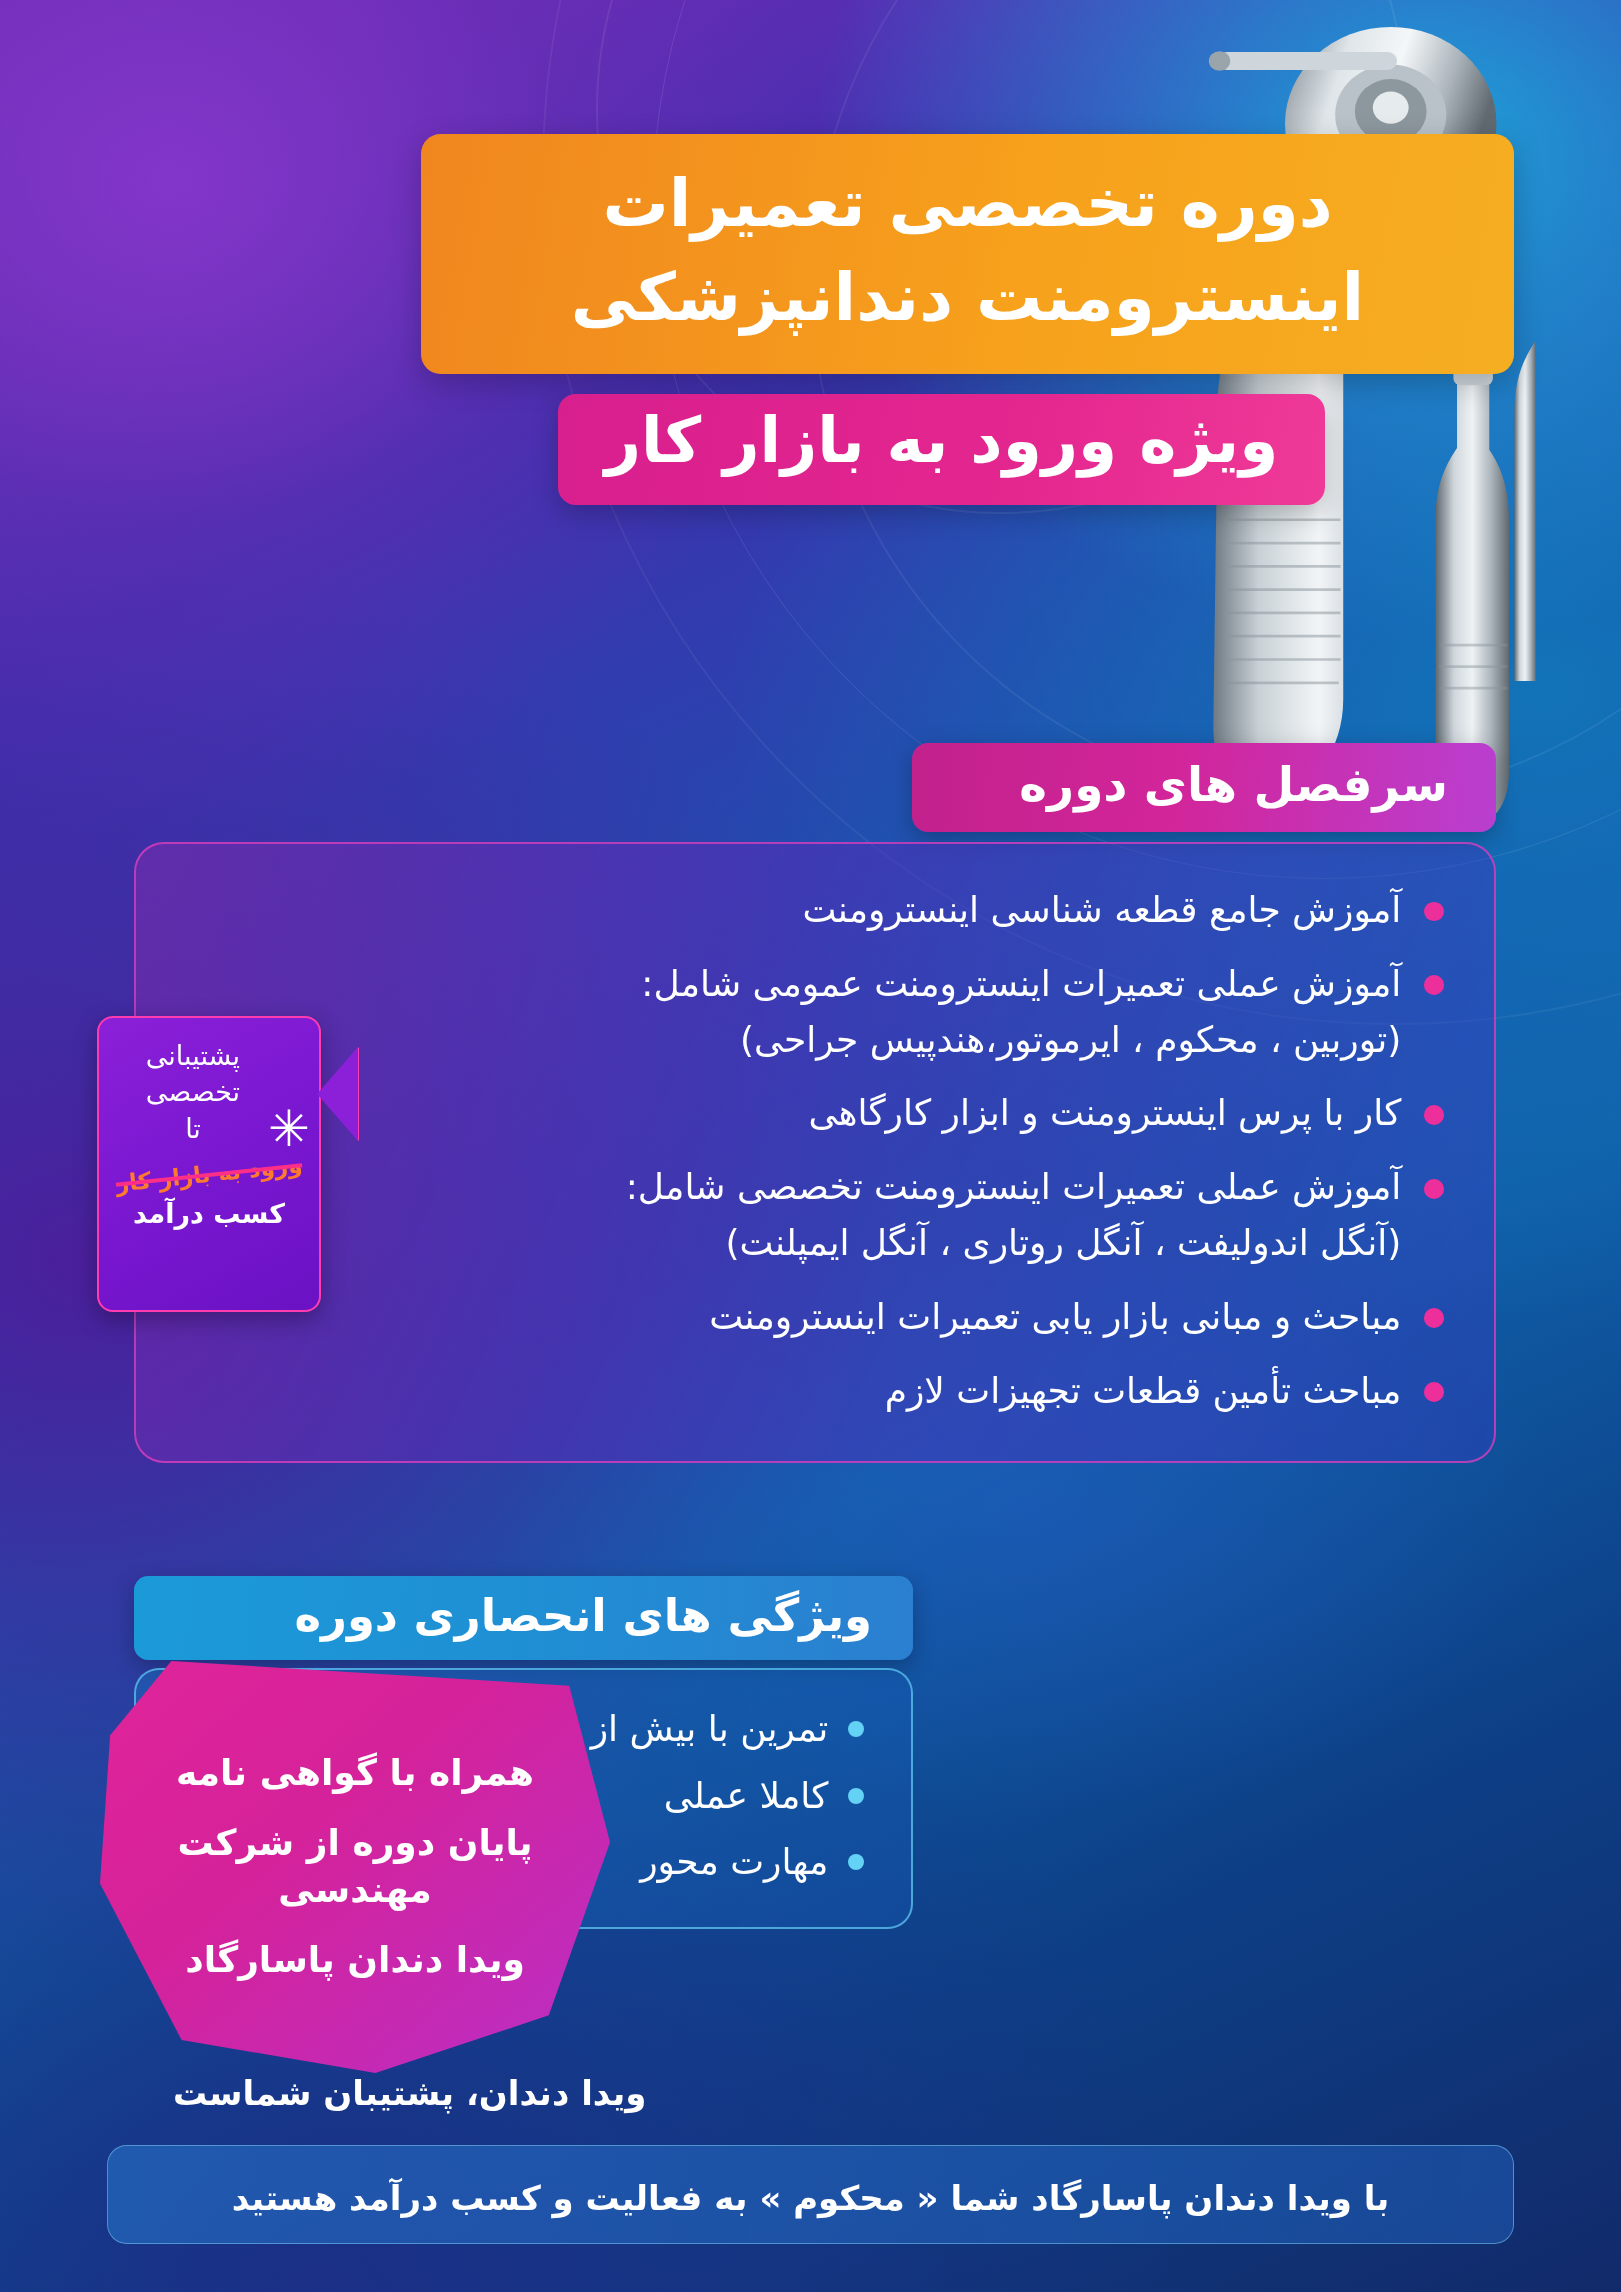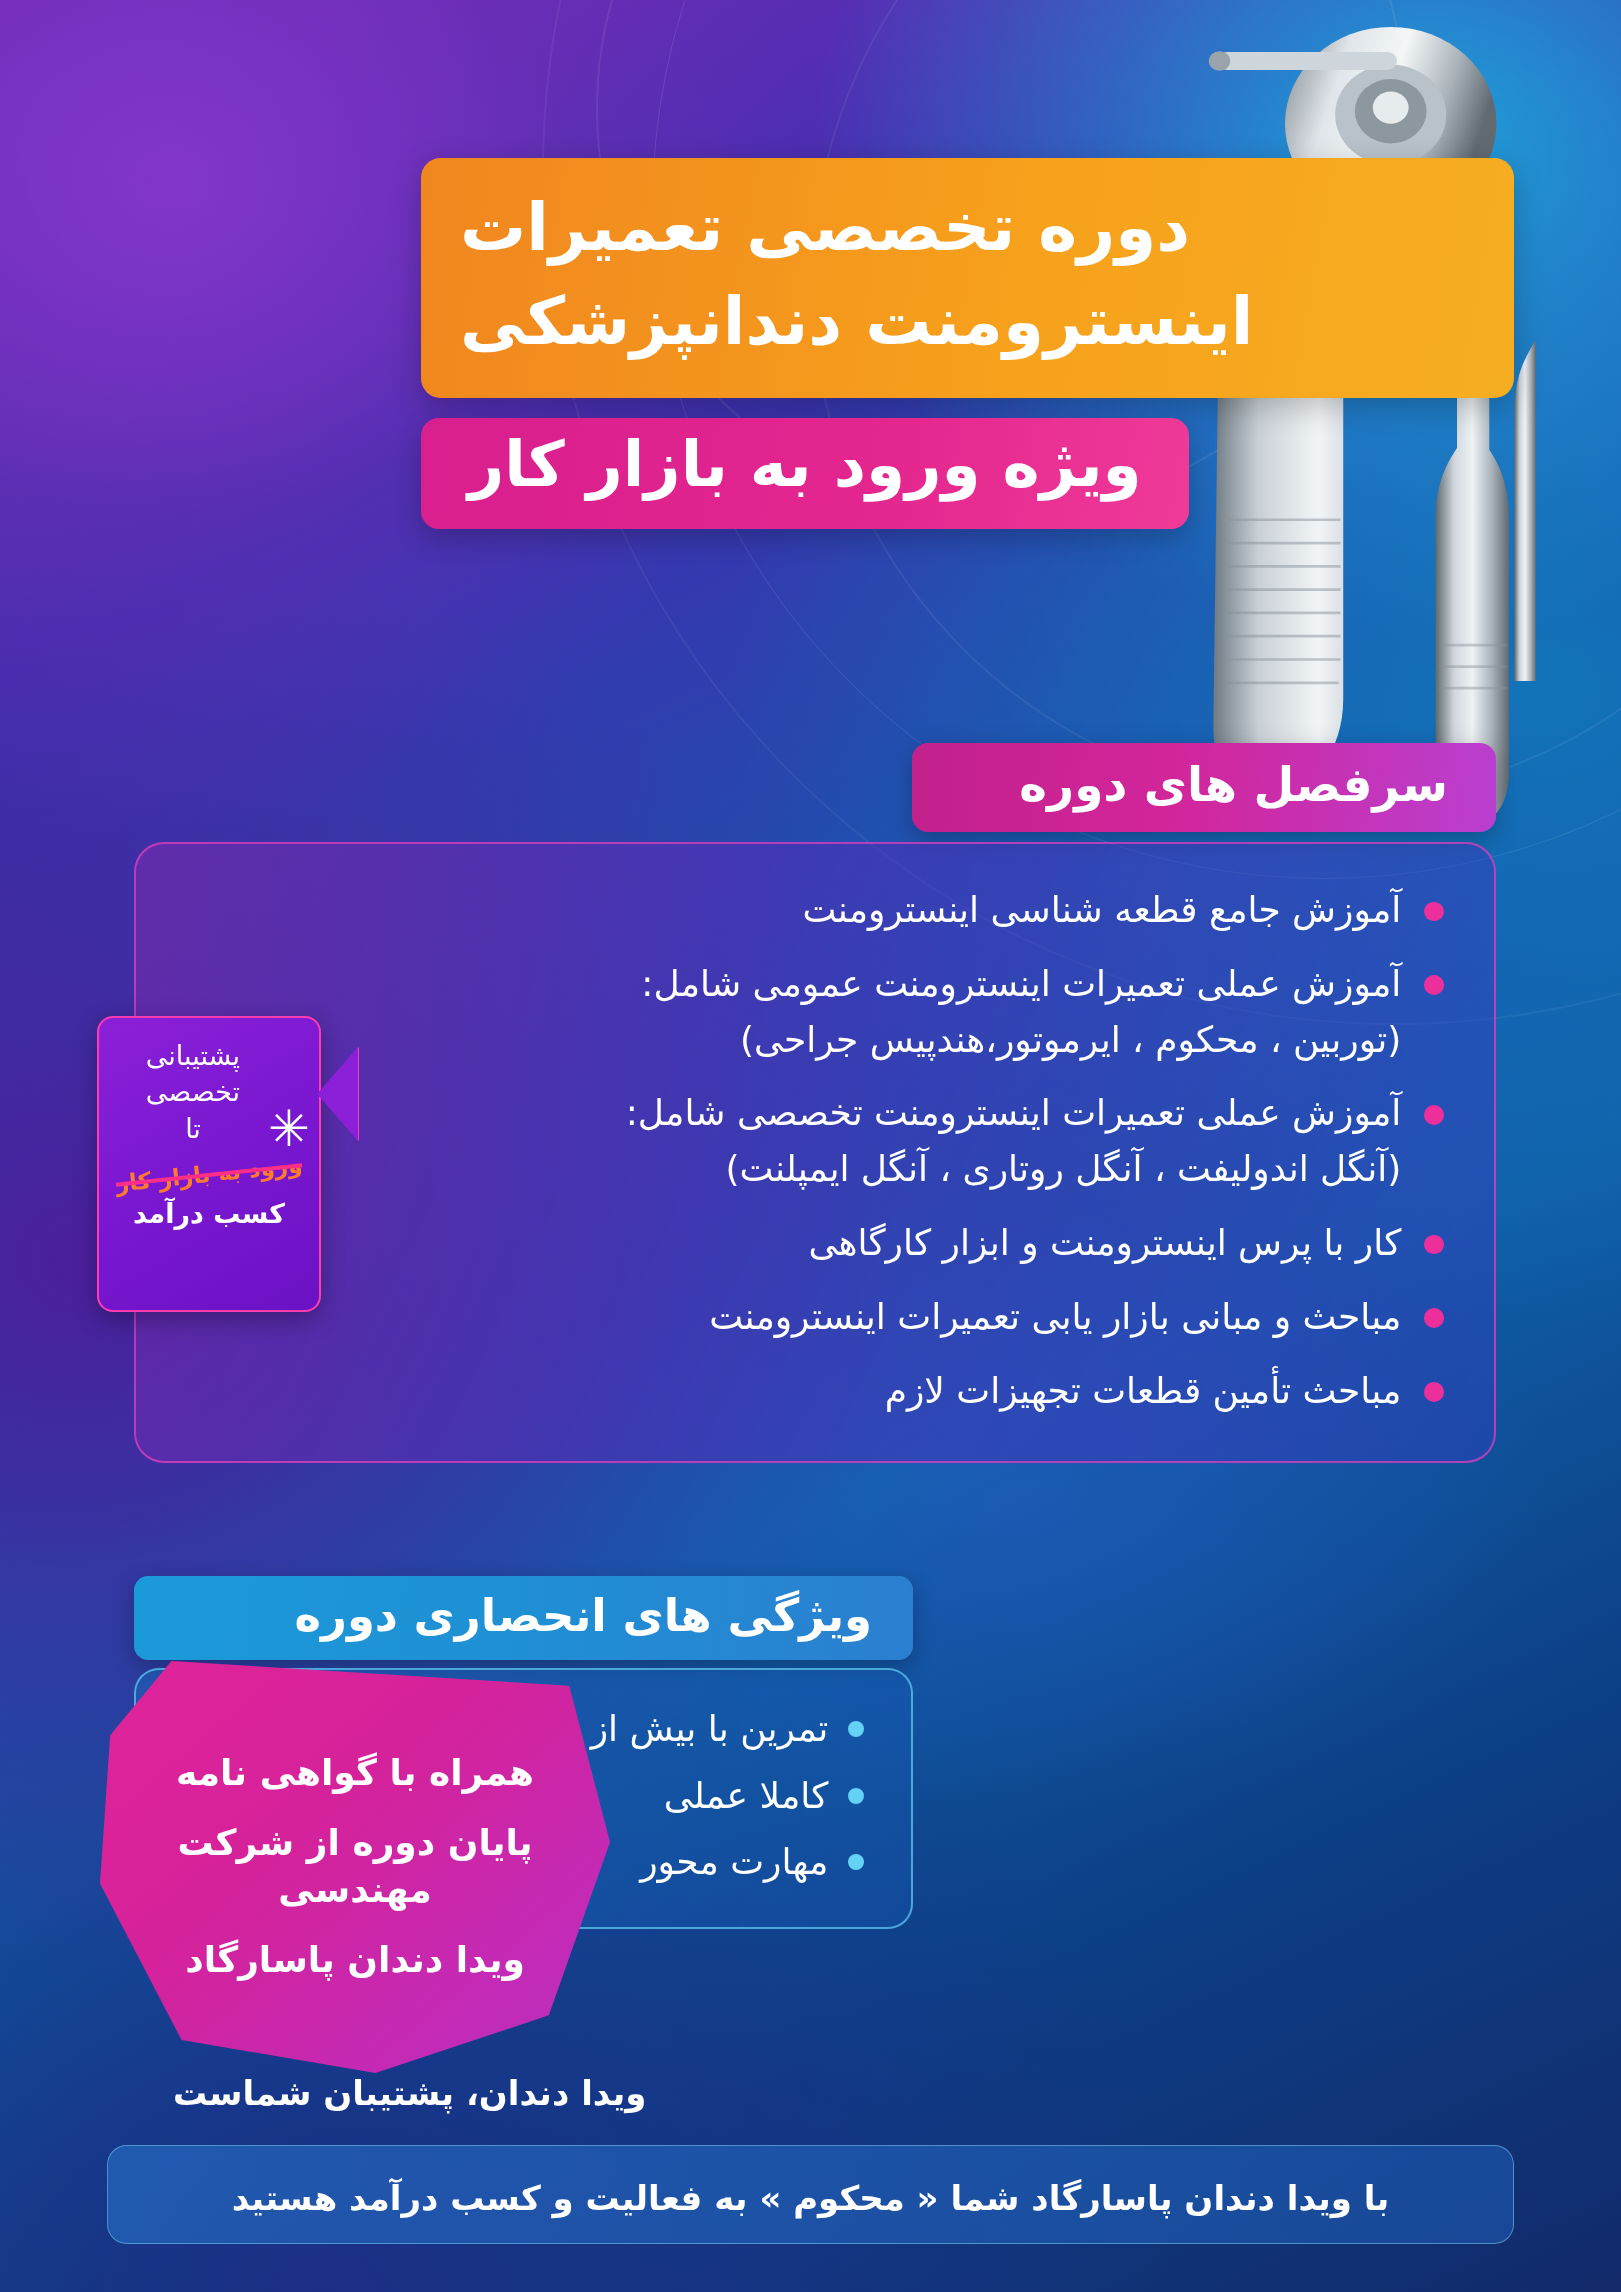--- a/index.html
+++ b/index.html
@@ -45,22 +45,21 @@
     background: radial-gradient(ellipse at center, rgba(40,90,200,0.45) 0%, rgba(40,90,200,0) 70%);
     pointer-events: none;
   }
 
   
   .title-wrap {
     position: absolute;
     top: 134px;
     right: 107px;
     left: 421px;
-    text-align: left;
-    margin-top: 24px;
+    text-align: center;
   }
   .title-main {
     display: block;
     background: linear-gradient(100deg, #f0861f 0%, #f7a11c 55%, #f6ae21 100%);
     color: #ffffff;
     border-radius: 19.7px;
     padding: 23px 39px 30px 39px;
     font-size: 66px;
     font-weight: bold;
     line-height: 1.42;
@@ -388,29 +387,29 @@
       <span class="dot"></span>
       <span class="bullet-text">
         <span>آموزش عملی تعمیرات اینسترومنت عمومی  شامل:</span>
         <span class="ln2">(توربین ، محکوم ، ایرموتور،هندپیس جراحی)</span>
       </span>
     </div>
 
     <div class="bullet-row">
       <span class="dot"></span>
       <span class="bullet-text">
+        <span>کار با پرس اینسترومنت و ابزار کارگاهی</span>
+      </span>
+    </div>
+
+    <div class="bullet-row">
+      <span class="dot"></span>
+      <span class="bullet-text">
         <span>آموزش عملی تعمیرات اینسترومنت تخصصی  شامل:</span>
         <span class="ln2">(آنگل اندولیفت ، آنگل روتاری ، آنگل ایمپلنت)</span>
-      </span>
-    </div>
-
-    <div class="bullet-row">
-      <span class="dot"></span>
-      <span class="bullet-text">
-        <span>کار با پرس اینسترومنت و ابزار کارگاهی</span>
       </span>
     </div>
 
     <div class="bullet-row">
       <span class="dot"></span>
       <span class="bullet-text">
         <span>مباحث و مبانی بازار یابی تعمیرات اینسترومنت</span>
       </span>
     </div>
 

